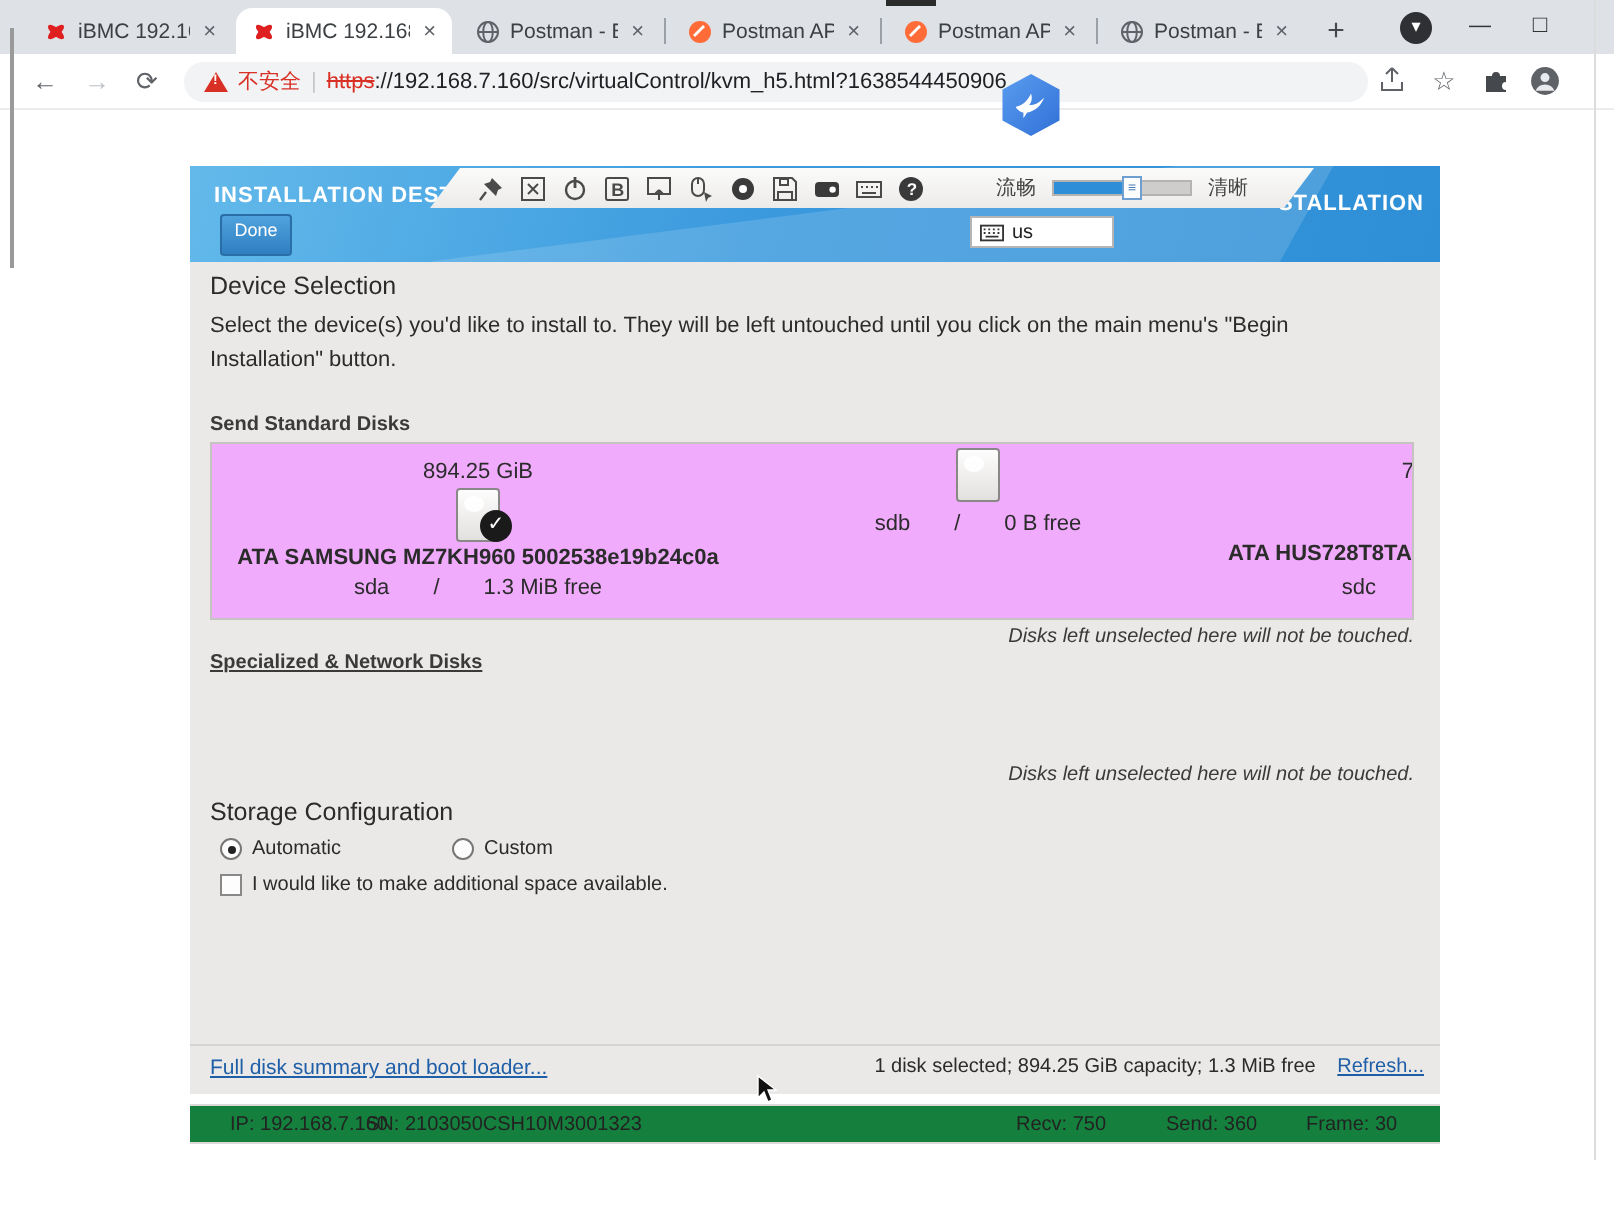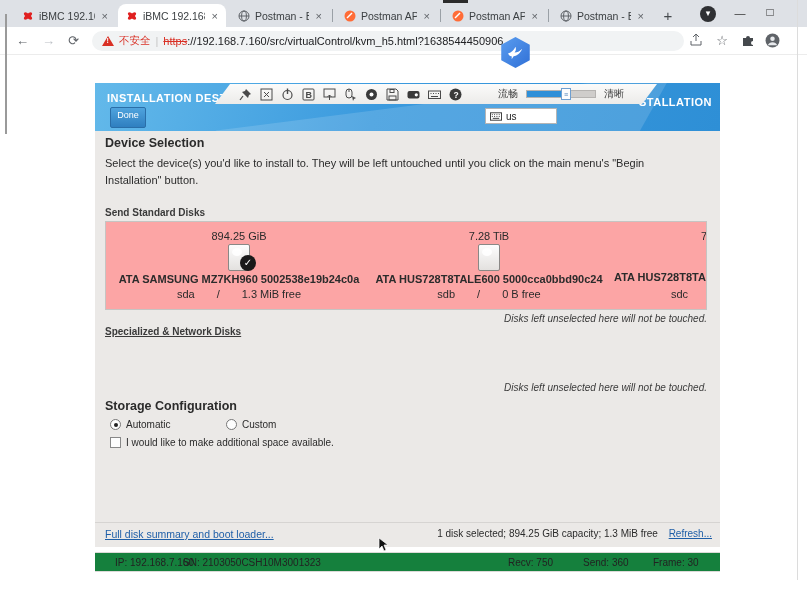--- a/index.html
+++ b/index.html
@@ -67,26 +67,26 @@
       clip-path:polygon(15px 0,100% 0,calc(100% - 15px) 100%,0 100%);
       display:flex; align-items:center; gap:8px; padding:0 24px; }
   .tb-ico { width:13px; height:13px; flex:none; }
   .q-label { font-size:10px; color:#444; flex:none; }
   .q-track { position:relative; width:70px; height:8px; background:#cfcdcb; border:1px solid #b5b3b1; flex:none; }
   .q-fill { position:absolute; left:0; top:0; height:100%; width:55%; background:#2e8fd8; }
   .q-handle { position:absolute; left:50%; top:-3px; width:10px; height:12px; background:#fdfdfd;
       border:1px solid #6f9fd0; font-size:7px; color:#4a7fb8; text-align:center; line-height:11px; }
 
   .content { position:absolute; left:95px; top:131px; width:625px; height:416px; background:#ebe9e7; color:#2b2b2b; }
-  .sec-title { position:absolute; left:10px; font-weight:bold; font-size:12.5px; color:#2b2b2b; }
+  .sec-title { position:absolute; left:10px; font-weight:normal; font-size:12.5px; color:#2b2b2b; }
   .desc { position:absolute; left:10px; top:24px; width:596px; font-size:11px; line-height:1.55; }
   .mini-label { position:absolute; left:10px; font-weight:bold; font-size:10px; color:#3a3a3a; }
 
   .disk-panel { position:absolute; left:10px; top:90px; width:602px; height:89px;
-      border:1px solid #c6c4c2; background:#fca5a5; overflow:hidden; }
+      border:1px solid #c6c4c2; background:#f0abfc; overflow:hidden; }
   .disk { position:absolute; top:0; width:250px; height:100%; text-align:center; }
   .disk-size { margin-top:8px; font-size:11px; }
   .disk-iconwrap { position:relative; height:30px; margin-top:1px; }
   .disk-glyph { position:absolute; left:50%; margin-left:-11px; top:1px; width:22px; height:27px;
       background:linear-gradient(#fdfdfd,#e3e1df); border:1px solid #8a8886; border-radius:2px; }
   .disk-glyph::after { content:""; position:absolute; left:3px; top:3px; width:10px; height:8px;
       border-radius:50%; background:rgba(255,255,255,0.9); }
   .check-badge { position:absolute; left:50%; margin-left:1px; top:12px; width:16px; height:16px;
       border-radius:50%; background:#1a1a1a; color:#fff; font-size:10px; line-height:16px; text-align:center; }
   .disk-name { font-size:11px; font-weight:bold; white-space:nowrap; }
@@ -332,25 +332,23 @@
         </div>
         <div class="disk-name">ATA SAMSUNG MZ7KH960 5002538e19b24c0a</div>
         <div class="disk-devrow">
           <span>sda</span>
           <span>/</span>
           <span>1.3 MiB free</span>
         </div>
       </div>
 
       <div class="disk" style="left:258px;">
-        <div class="disk-size">7.28 TiB</div>
         <div class="disk-iconwrap">
           <span class="disk-glyph"></span>
         </div>
-        <div class="disk-name">ATA HUS728T8TALE600 5000cca0bbd90c24</div>
         <div class="disk-devrow">
           <span>sdb</span>
           <span>/</span>
           <span>0 B free</span>
         </div>
       </div>
 
       <div class="disk3">
         <div class="disk3-size">7</div>
         <div class="disk3-name">ATA HUS728T8TAL</div>

